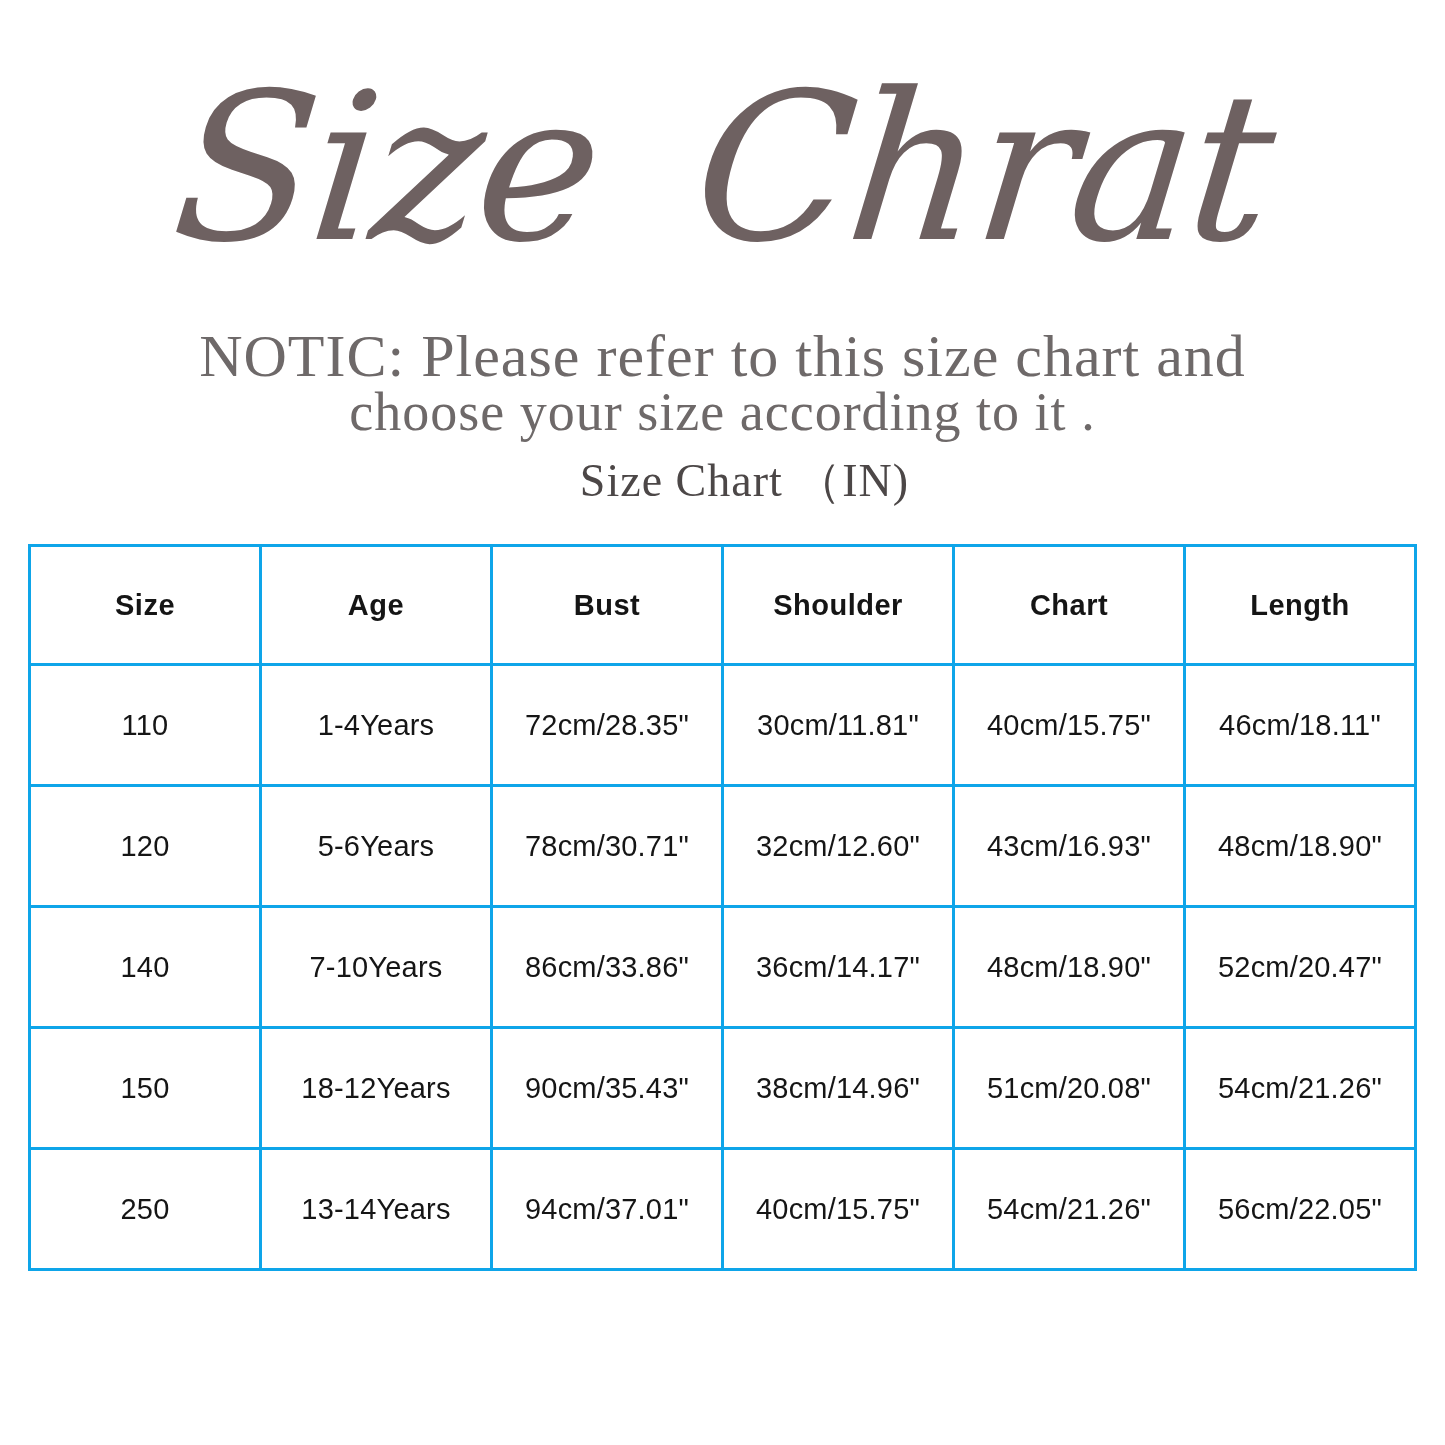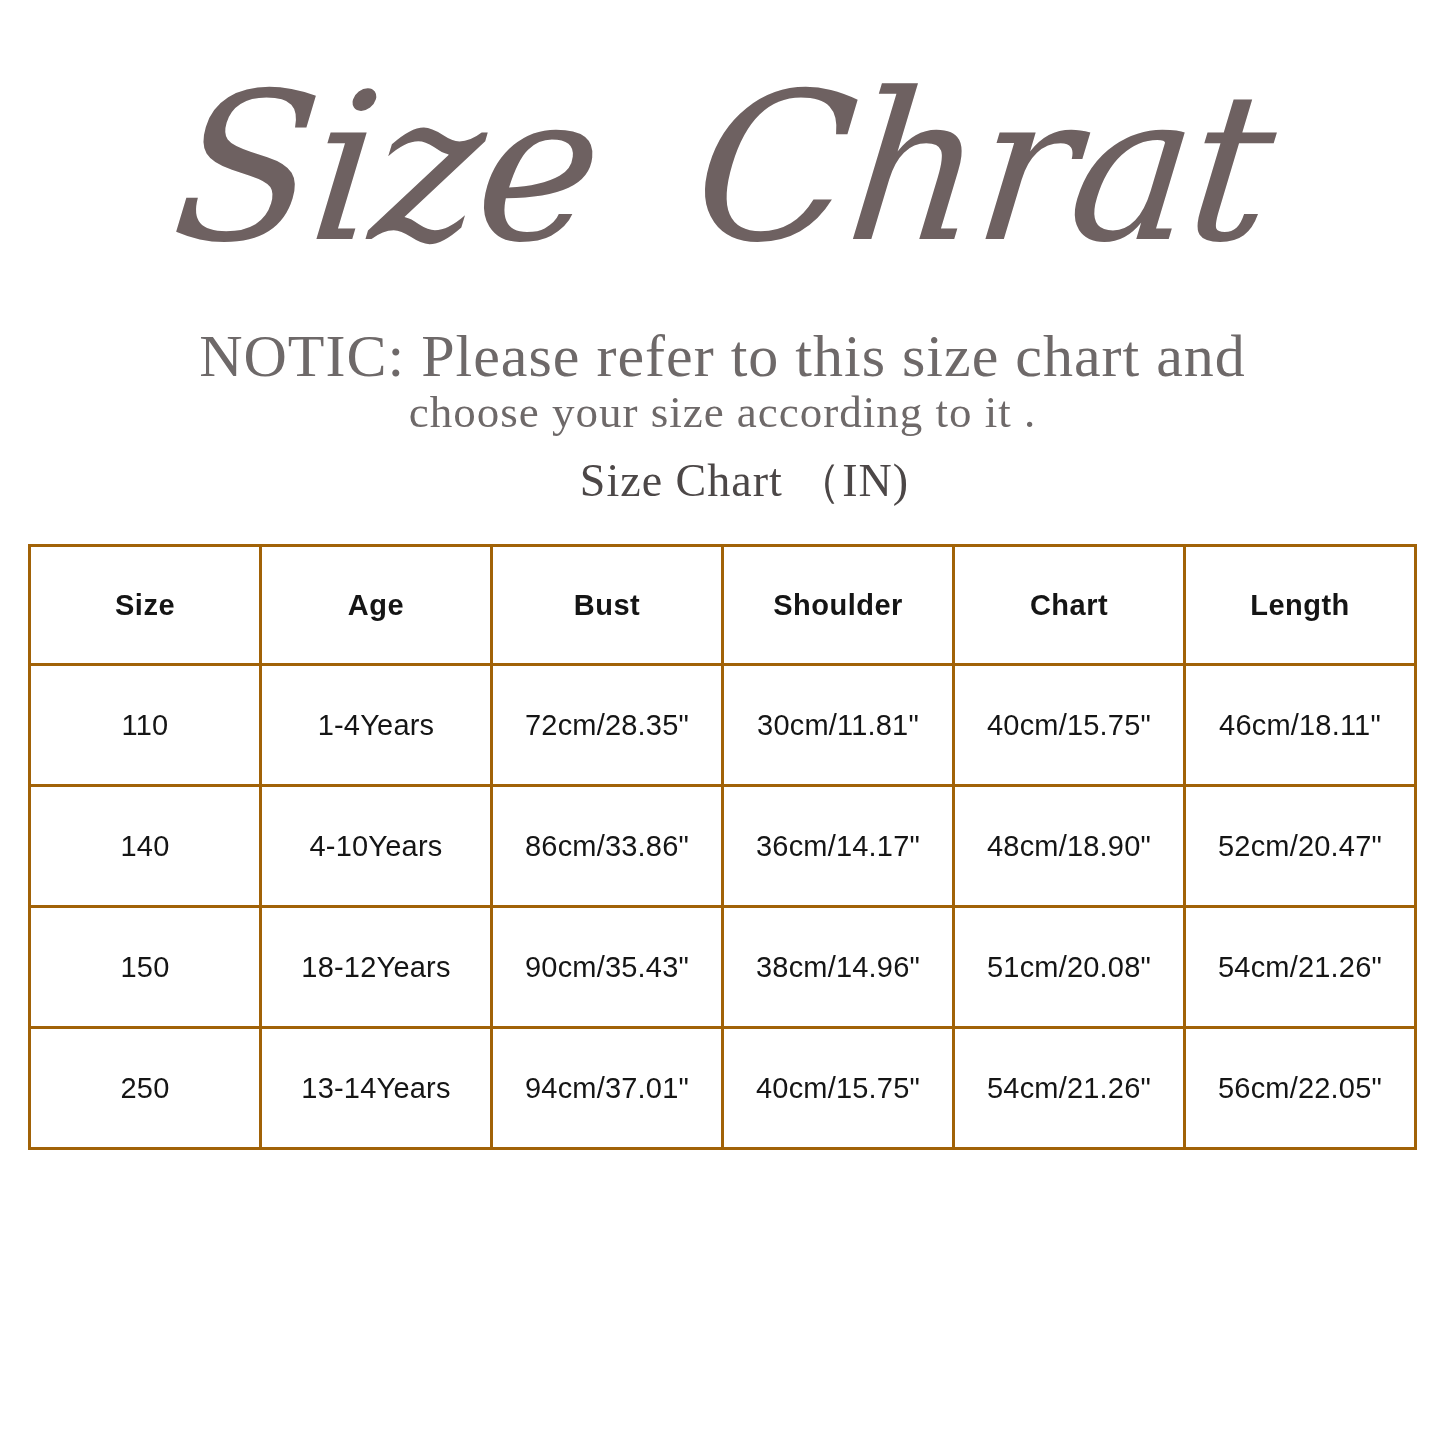--- a/index.html
+++ b/index.html
@@ -43,21 +43,21 @@
     color: #6e6969;
     font-family: "Liberation Serif", serif;
   }
   .notice-line1 {
     font-size: 60px;
     line-height: 56px;
     margin-top: 8px;
     letter-spacing: 1px;
   }
   .notice-line2 {
-    font-size: 45px;
+    font-size: 54px;
     line-height: 56px;
     letter-spacing: 1px;
   }
   .chart-subtitle {
     font-size: 46px;
     line-height: 58px;
     margin-top: 12px;
     color: #4c4747;
     letter-spacing: 1px;
     padding-left: 44px;
@@ -65,21 +65,21 @@
 
   
   .size-table {
     width: 1389px;
     margin: 34px auto 0 auto;
     border-collapse: collapse;
     table-layout: fixed;
     background: #ffffff;
   }
   .size-table td, .size-table th {
-    border: 3px solid #a16207;
+    border: 3px solid #0ea5e9;
     text-align: center;
     vertical-align: middle;
     height: 121px;
     font-size: 29px;
     color: #151515;
     font-family: "Liberation Sans", sans-serif;
     white-space: nowrap;
     overflow: hidden;
   }
   .size-table th {
@@ -121,22 +121,30 @@
     <tbody>
       <tr>
         <td>110</td>
         <td>1-4Years</td>
         <td>72cm/28.35"</td>
         <td>30cm/11.81"</td>
         <td>40cm/15.75"</td>
         <td>46cm/18.11"</td>
       </tr>
       <tr>
+        <td>120</td>
+        <td>5-6Years</td>
+        <td>78cm/30.71"</td>
+        <td>32cm/12.60"</td>
+        <td>43cm/16.93"</td>
+        <td>48cm/18.90"</td>
+      </tr>
+      <tr>
         <td>140</td>
-        <td>4-10Years</td>
+        <td>7-10Years</td>
         <td>86cm/33.86"</td>
         <td>36cm/14.17"</td>
         <td>48cm/18.90"</td>
         <td>52cm/20.47"</td>
       </tr>
       <tr>
         <td>150</td>
         <td>18-12Years</td>
         <td>90cm/35.43"</td>
         <td>38cm/14.96"</td>

